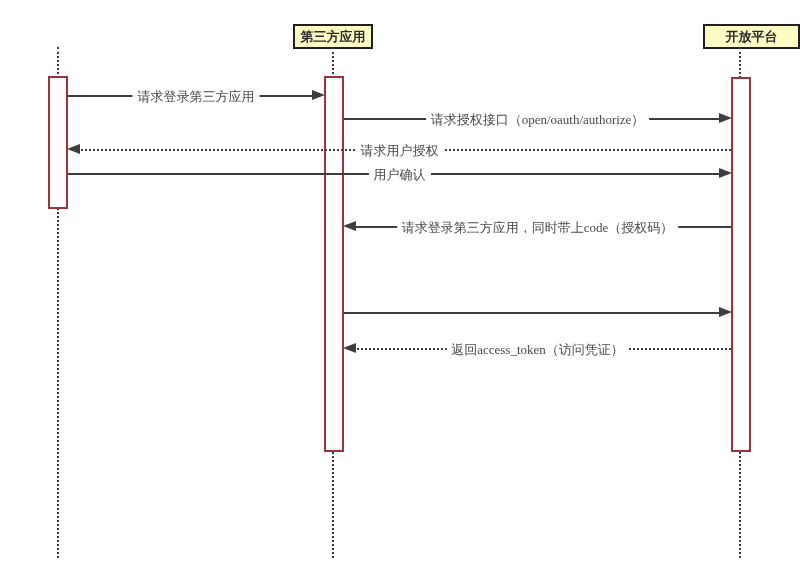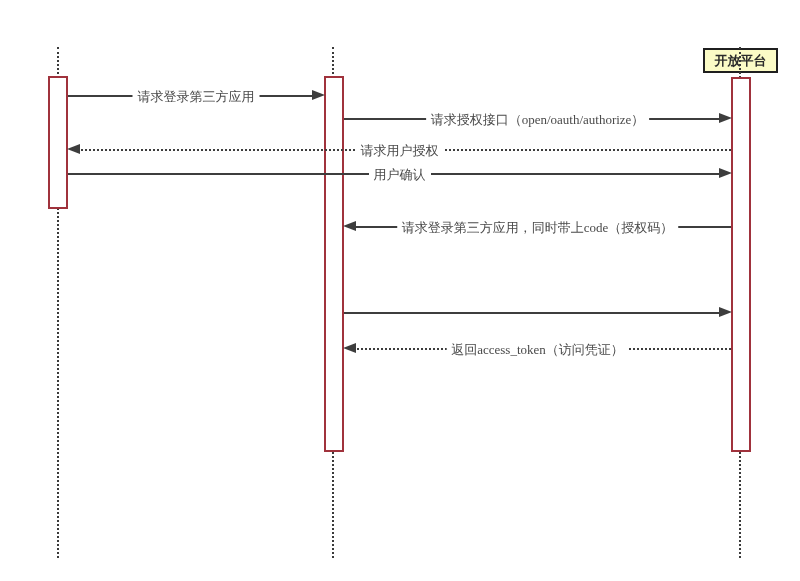--- a/index.html
+++ b/index.html
@@ -10,21 +10,21 @@
   
   .actor{
     position:absolute;top:24px;height:25px;box-sizing:border-box;
     border:2px solid #1f1f1f;background:#ffffff;
     display:flex;align-items:center;justify-content:center;
     font-size:13px;font-weight:bold;color:#2b2b2b;white-space:nowrap;
   }
   .actor.yellow{background:#fbfbc6;}
   .a1{left:22px;width:75px;}
   .a2{left:293px;width:80px;}
-  .a3{left:703px;width:75px;margin-top:24px;}
+  .a3{left:703px;width:97px;}
   
   .lifeline{
     position:absolute;width:0;border-left:2px dotted #3a3a3a;top:47px;height:511px;z-index:1;
   }
   .l1{left:57px;}
   .l2{left:332px;}
   .l3{left:739px;}
   
   .activation{
     position:absolute;box-sizing:border-box;width:20px;background:#ffffff;
@@ -54,20 +54,21 @@
     position:absolute;left:50%;top:0;transform:translate(-50%,-50%);
     background:#ffffff;padding:0 5px;white-space:nowrap;
     font-size:13px;line-height:15px;color:#4a4a4a;text-align:center;font-family:Liberation Serif, serif;
   }
 </style>
 </head>
 <body>
 
 <div class="canvas">
 
+  <div class="actor a2 yellow">第三方应用</div>
   <div class="actor a3 yellow">开放平台</div>
 
   <div class="lifeline l1"></div>
   <div class="lifeline l2"></div>
   <div class="lifeline l3"></div>
 
   <div class="activation b1"></div>
   <div class="activation b2"></div>
   <div class="activation b3"></div>
 

